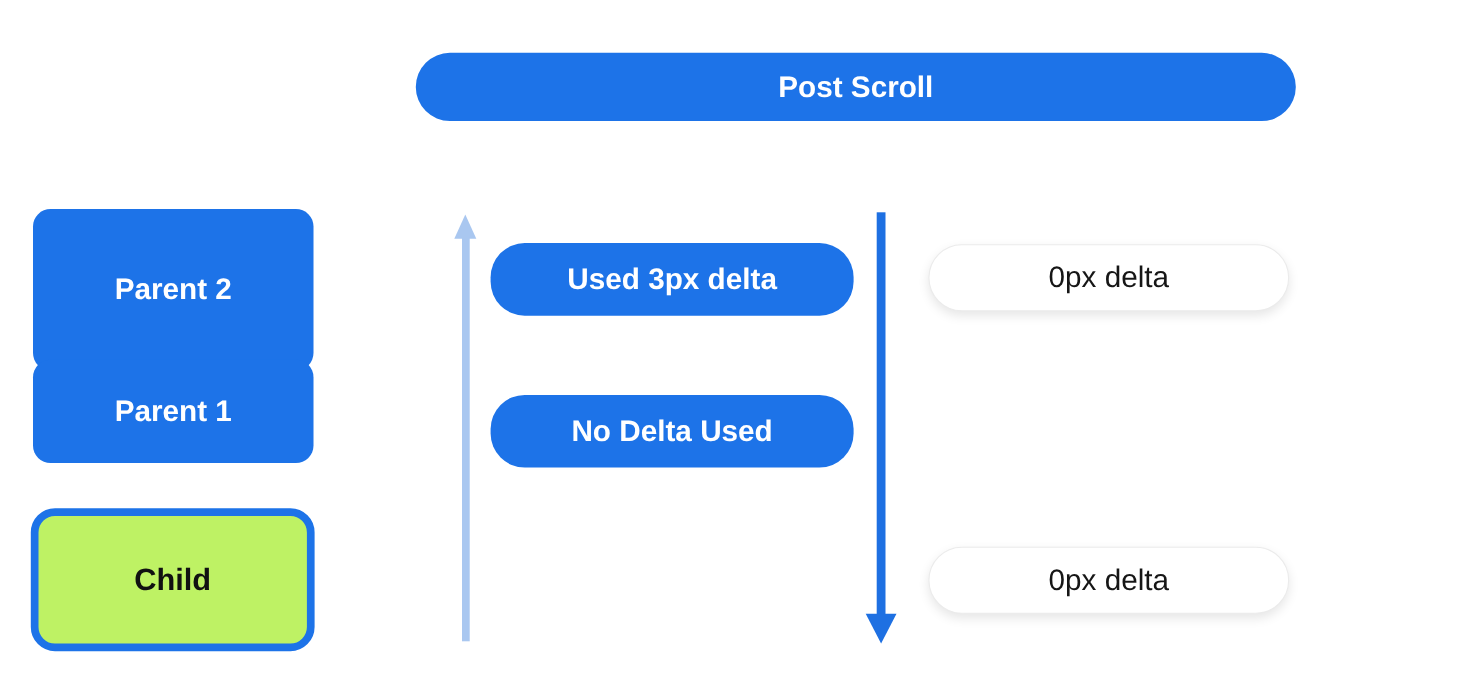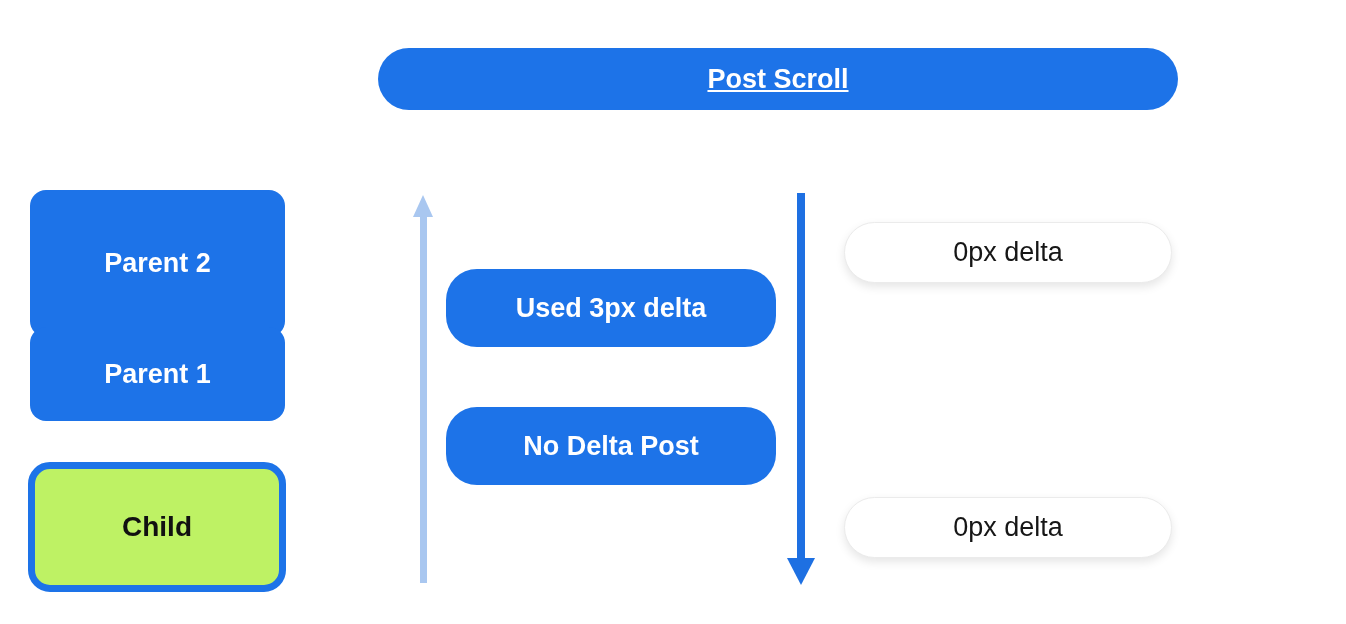--- a/index.html
+++ b/index.html
@@ -19,41 +19,41 @@
     align-items: center;
     justify-content: center;
     box-sizing: border-box;
     white-space: nowrap;
   }
 
   .blue-fill { background: #1D73E8; color: #ffffff; font-weight: 700; }
 
   .header-pill {
     left: 378px; top: 48px; width: 800px; height: 62px;
-    border-radius: 31px; font-size: 27px; text-decoration: underline;
+    border-radius: 31px; font-size: 27px;
   }
 
   .parent-box {
     left: 30px; width: 255px;
     border-radius: 16px; font-size: 27px;
   }
   .parent-2 { top: 190px; height: 147px; }
   .parent-1 { top: 327px; height: 94px; }
 
   .child-box {
     left: 28px; top: 462px; width: 258px; height: 130px;
     background: #bef264; color: #111111;
     border: 7px solid #1D73E8;
     border-radius: 22px;
     font-size: 28px; font-weight: 600;
   }
 
   .mid-pill {
-    left: 446px; width: 330px; height: 78px;
-    border-radius: 31px; font-size: 27px; margin-top: 48px;
+    left: 446px; width: 330px; height: 66px;
+    border-radius: 31px; font-size: 27px;
   }
   .mid-pill-1 { top: 221px; }
   .mid-pill-2 { top: 359px; }
 
   .white-pill {
     left: 844px; width: 328px; height: 61px;
     background: #ffffff; color: #161616;
     border: 1px solid #ebebeb;
     border-radius: 31px;
     box-shadow: 0 4px 10px rgba(0,0,0,0.10);
@@ -114,21 +114,21 @@
   <div class="arrow up-arrow">
     <div class="head"></div>
     <div class="shaft"></div>
   </div>
 
   <div class="pill blue-fill mid-pill mid-pill-1">
     <span>Used 3px delta</span>
   </div>
 
   <div class="pill blue-fill mid-pill mid-pill-2">
-    <span>No Delta Post</span>
+    <span>No Delta Used</span>
   </div>
 
   <div class="arrow down-arrow">
     <div class="shaft"></div>
     <div class="head"></div>
   </div>
 
   <div class="pill white-pill white-pill-1">
     <span>0px delta</span>
   </div>

